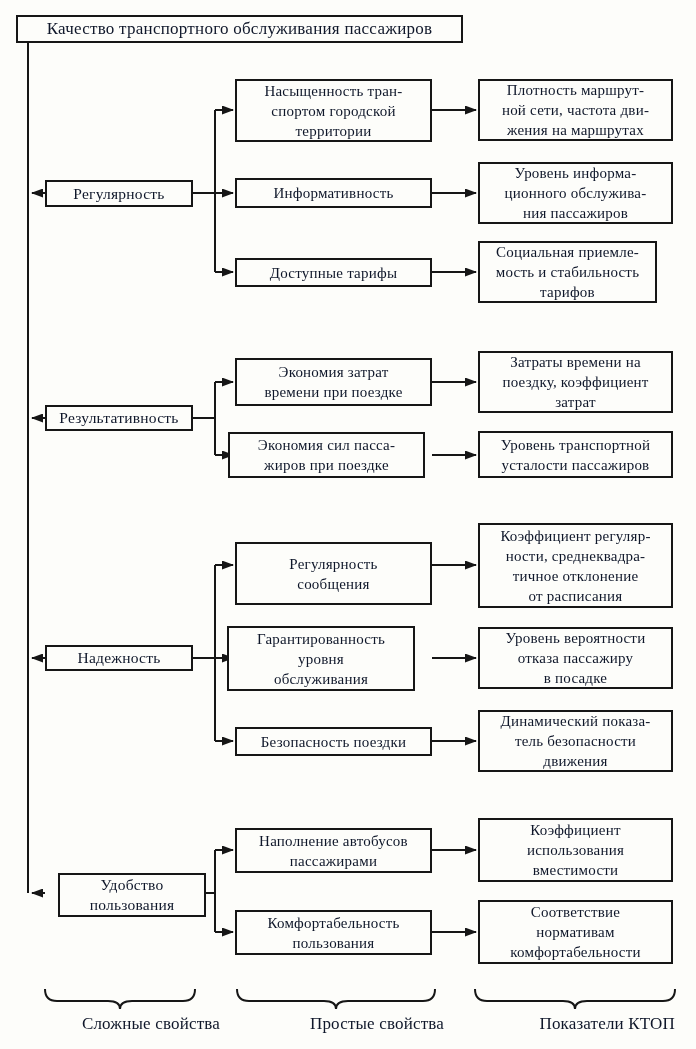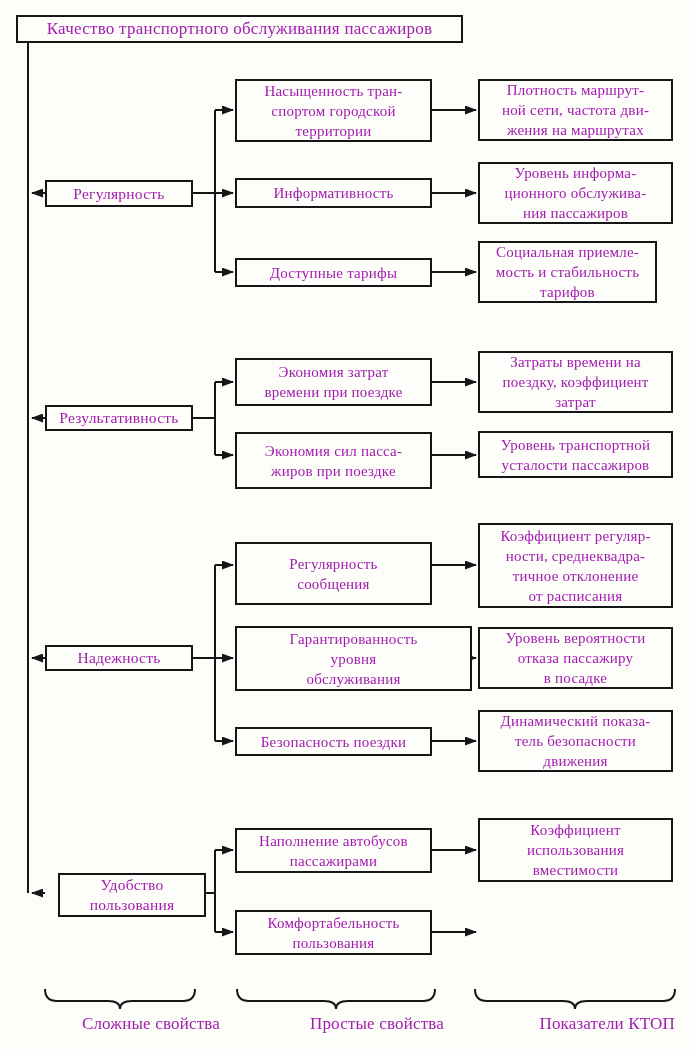--- a/index.html
+++ b/index.html
@@ -2,21 +2,21 @@
 <html><head>
 <meta charset="utf-8">
 <style>
   html,body { margin:0; padding:0; background:#e9e9e6; }
   .page {
     position:relative;
     width:696px; height:1049px;
     margin:0 auto;
     background:#fdfdfa;
     font-family:"Liberation Serif","DejaVu Serif",serif;
-    color:#a21caf;
+    color:#0f172a;
     overflow:hidden;
     text-decoration:underline;
   }
   svg.connectors {
     position:absolute; left:0; top:0; width:696px; height:1049px;
     pointer-events:none;
   }
   .box {
     position:absolute;
     border:2px solid #161616;
@@ -107,25 +107,25 @@
   <div class="box complex" style="left:58px;top:873px;width:148px;height:44px">Удобство
 пользования</div>
 
   <div class="box" style="left:235px;top:79px;width:197px;height:63px">Насыщенность тран-
 спортом городской
 территории</div>
   <div class="box" style="left:235px;top:178px;width:197px;height:30px">Информативность</div>
   <div class="box" style="left:235px;top:258px;width:197px;height:29px">Доступные тарифы</div>
   <div class="box" style="left:235px;top:358px;width:197px;height:48px">Экономия затрат
 времени при поездке</div>
-  <div class="box" style="left:235px;top:432px;width:197px;height:57px">Экономия сил пасса-
+  <div class="box" style="left:228px;top:432px;width:197px;height:46px">Экономия сил пасса-
 жиров при поездке</div>
   <div class="box" style="left:235px;top:542px;width:197px;height:63px">Регулярность
 сообщения</div>
-  <div class="box" style="left:235px;top:626px;width:237px;height:65px">Гарантированность
+  <div class="box" style="left:227px;top:626px;width:188px;height:65px">Гарантированность
 уровня
 обслуживания</div>
   <div class="box" style="left:235px;top:727px;width:197px;height:29px">Безопасность поездки</div>
   <div class="box" style="left:235px;top:828px;width:197px;height:45px">Наполнение автобусов
 пассажирами</div>
   <div class="box" style="left:235px;top:910px;width:197px;height:45px">Комфортабельность
 пользования</div>
 
   <div class="box" style="left:478px;top:79px;width:195px;height:62px">Плотность маршрут-
 ной сети, частота дви-
@@ -147,18 +147,21 @@
 от расписания</div>
   <div class="box" style="left:478px;top:627px;width:195px;height:62px">Уровень вероятности
 отказа пассажиру
 в посадке</div>
   <div class="box" style="left:478px;top:710px;width:195px;height:62px">Динамический показа-
 тель безопасности
 движения</div>
   <div class="box" style="left:478px;top:818px;width:195px;height:64px">Коэффициент
 использования
 вместимости</div>
+  <div class="box" style="left:478px;top:900px;width:195px;height:64px">Соответствие
+нормативам
+комфортабельности</div>
 
   <div class="col-label" style="left:20px;top:1013px">Сложные свойства</div>
   <div class="col-label" style="left:244px;top:1013px">Простые свойства</div>
   <div class="col-label" style="left:475px;top:1013px">Показатели КТОП</div>
 
 </div>
 
 </body></html>

